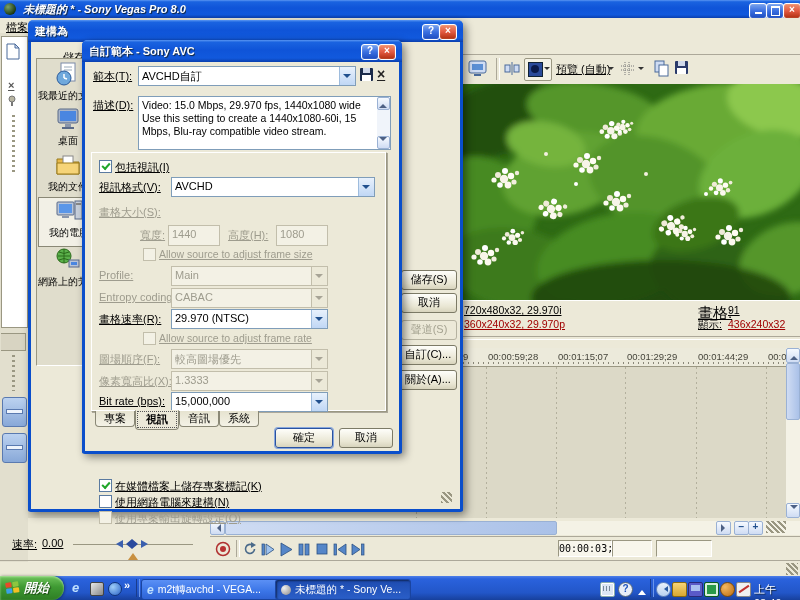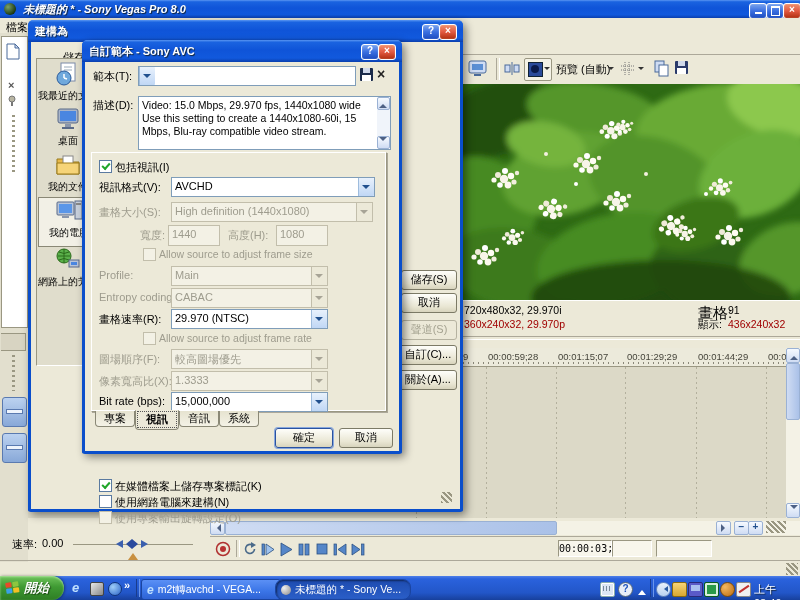--- a/index.html
+++ b/index.html
@@ -27,21 +27,21 @@
   .combo .dd::after{content:"";position:absolute;left:3px;top:7px;border:4px solid transparent;border-top-color:#21508e;}
   .combo.dis{background:#f3f1e5;border-color:#c2beab;color:#9e9c8e;}
   .combo.dis .dd{background:#ece9d8;border-left-color:#c2beab;}
   .combo.dis .dd::after{border-top-color:#a7a496;}
   .tinput{position:absolute;height:17px;background:#f3f1e5;border:1px solid #c2beab;color:#9e9c8e;
     padding:1px 3px;line-height:14px;}
   .cb{position:absolute;width:11px;height:11px;background:#fff;border:1px solid #5a7aa0;}
   .cb.checked::after{content:"";position:absolute;left:2px;top:2px;width:6px;height:3px;
     border-left:2px solid #21a62a;border-bottom:2px solid #21a62a;transform:rotate(-48deg);}
   .cb.dis{background:#f3f1e5;border-color:#c2beab;}
-  .lbl{position:absolute;white-space:nowrap;}
+  .lbl{position:absolute;white-space:nowrap;text-decoration:underline;}
   .dis-t{color:#9e9c8e;}
   .xpbtn{position:absolute;height:18px;background:linear-gradient(180deg,#fefefa,#e9e6d3 70%,#d8d4bd);
     border:1px solid #7c7a66;border-radius:3px;text-align:center;line-height:16px;white-space:nowrap;overflow:hidden;}
   .xpbtn.dis{color:#a5a391;border-color:#b5b2a0;background:#ece9d8;}
   .xpbtn.def{border-color:#2a52a0;box-shadow:0 0 0 1px #87a7dd;}
   .groove{position:absolute;height:2px;border-top:1px solid #aca899;border-bottom:1px solid #fff;}
   .vline{position:absolute;width:2px;border-left:1px solid #aca899;border-right:1px solid #fff;}
   
   .sbtn{position:absolute;background:linear-gradient(180deg,#f6faff,#cfdcf3);border:1px solid #9ab1d4;
     border-radius:2px;}
@@ -397,20 +397,21 @@
   <div class="abs xpdlg" style="left:82px;top:40px;width:314px;height:411px;">
     <div class="tbar">
       <span class="ttxt" style="font-size:11px;">自訂範本 - Sony AVC</span>
       <span class="tbtn blue" style="left:276px;top:4px;"><span>?</span></span>
       <span class="tbtn red" style="left:293px;top:4px;"><span>×</span></span>
     </div>
     <div class="abs" style="left:0;top:22px;width:308px;height:386px;padding-left:21px;">
 
       <span class="lbl" style="left:8px;top:7px;">範本(T):</span>
       <div class="combo" style="left:53px;top:4px;width:216px;">
+        <span class="val">AVCHD自訂</span>
           <span class="dd"></span>
       </div>
       <svg class="abs" style="left:274px;top:5px;" width="15" height="16">
           <rect x="1" y="1" width="13" height="13" rx="1" fill="#1a2a4a"></rect>
           <rect x="4" y="1" width="7" height="5" fill="#cfd8ea"></rect>
           <rect x="3" y="8" width="9" height="6" fill="#fff"></rect>
         </svg>
       <span class="lbl" style="left:292px;top:4px;font-size:14px;font-weight:bold;color:#222;">×</span>
 
       <span class="lbl" style="left:8px;top:36px;">描述(D):</span>
@@ -432,24 +433,20 @@
       <span class="cb checked" style="left:14px;top:98px;"></span>
       <span class="lbl" style="left:30px;top:98px;">包括視訊(I)</span>
 
       <span class="lbl" style="left:14px;top:118px;">視訊格式(V):</span>
       <div class="combo" style="left:86px;top:115px;width:202px;">
         <span class="val">AVCHD</span>
           <span class="dd"></span>
       </div>
 
       <span class="lbl dis-t" style="left:14px;top:143px;">畫格大小(S):</span>
-      <div class="combo dis" style="left:86px;top:140px;width:200px;">
-        <span class="val">High definition (1440x1080)</span>
-          <span class="dd"></span>
-      </div>
 
       <span class="lbl dis-t" style="left:55px;top:166px;">寬度:</span>
       <span class="tinput" style="left:83px;top:163px;width:44px;">1440</span>
       <span class="lbl dis-t" style="left:143px;top:166px;">高度(H):</span>
       <span class="tinput" style="left:191px;top:163px;width:44px;">1080</span>
 
       <span class="cb dis" style="left:58px;top:186px;"></span>
       <span class="lbl dis-t" style="left:74px;top:186px;font-size:10.5px;">Allow source to adjust frame size</span>
 
       <span class="lbl dis-t" style="left:14px;top:207px;">Profile:</span>
@@ -516,21 +513,21 @@
     <span class="abs" style="left:72px;top:5px;width:14px;height:14px;color:#bfe0ff;font-weight:bold;font-style:italic;font-size:13px;line-height:14px;"><span>e</span></span>
     <span class="abs" style="left:90px;top:6px;width:12px;height:12px;border-radius:2px;background:linear-gradient(135deg,#e8e8e8,#888);border:1px solid #444;"></span>
     <span class="abs" style="left:108px;top:6px;width:12px;height:12px;border-radius:50%;background:radial-gradient(circle at 4px 4px,#9ecdf8,#2a64c8);border:1px solid #12347a;"></span>
     <span class="abs" style="left:124px;top:3px;color:#fff;font-weight:bold;"><span>»</span></span>
     <div class="vline" style="left:136px;top:3px;height:18px;border-left-color:#1a3c8c;border-right-color:#6a96ec;"></div>
 
     <div class="taskbtn" style="left:141px;width:128px;">
       <span style="color:#bfe0ff;font-weight:bold;font-style:italic;font-size:12px;"><span>e</span></span>
       <span>m2t轉avchd - VEGA...</span>
     </div>
-    <div class="taskbtn pressed" style="left:275px;width:124px;border-radius:8px;">
+    <div class="taskbtn pressed" style="left:275px;width:124px;">
       <span style="width:10px;height:10px;border-radius:50%;background:radial-gradient(circle at 3px 3px,#f0f0f0,#888);display:inline-block;"></span>
       <span>未標題的 * - Sony Ve...</span>
     </div>
 
     <span class="trayico" style="left:600px;background:#dce6f4;border:1px solid #8aa;box-shadow:inset 0 0 0 1px #fff;">
         <span style="display:block;margin:3px 2px;height:5px;background:repeating-linear-gradient(90deg,#789 0 1px,transparent 1px 3px);"></span>
       </span>
     <span class="trayico" style="left:618px;border-radius:50%;background:#e8eef8;border:1px solid #567;color:#2255bb;font-weight:bold;font-size:10px;text-align:center;line-height:12px;"><span>?</span></span>
     <span class="abs" style="left:638px;top:10px;border:4px solid transparent;border-bottom:5px solid #fff;"></span>
     <div class="vline" style="left:650px;top:3px;height:18px;border-left-color:#1a3c8c;border-right-color:#6a96ec;"></div>

